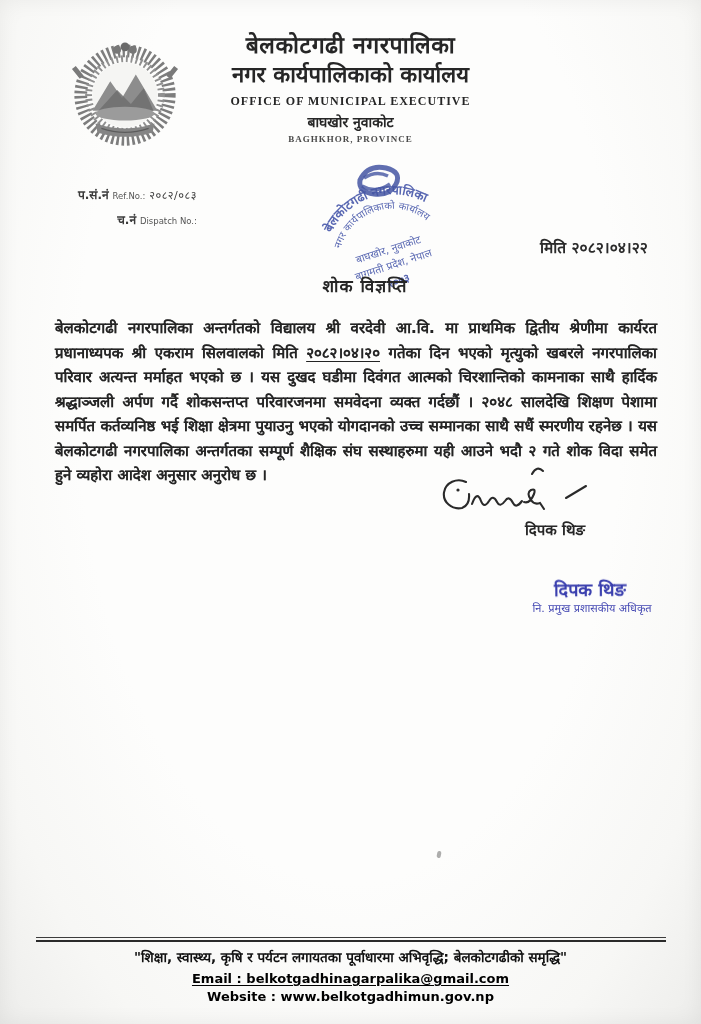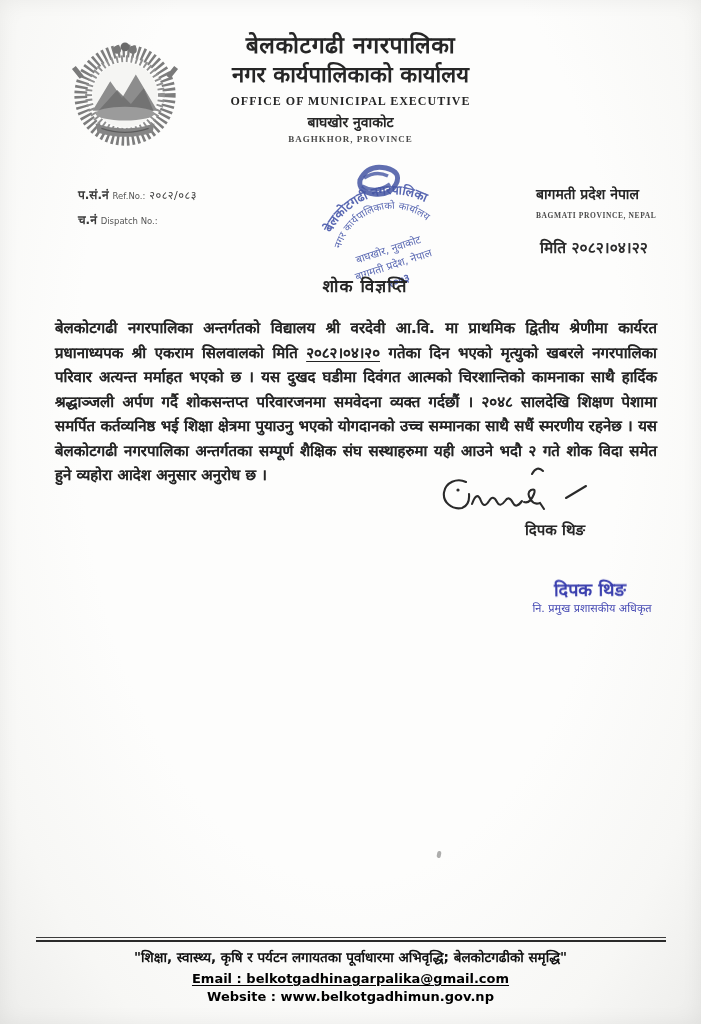--- a/index.html
+++ b/index.html
@@ -15,21 +15,21 @@
   
   .hdr { left:0; top:32px; width:100%; text-align:center; line-height:1.15; }
   .hdr .np-title   { font-size:23px; font-weight:bold; letter-spacing:.5px; }
   .hdr .en-title   { font-size:13px; font-weight:bold; font-family:"Liberation Serif", serif; letter-spacing:1.2px; margin-top:5px; }
   .hdr .np-office  { font-size:22px; font-weight:bold; margin-top:4px; }
   .hdr .en-office  { font-size:12px; font-weight:bold; font-family:"Liberation Serif", serif; letter-spacing:1px; margin-top:7px; }
   .hdr .np-place   { font-size:14px; font-weight:bold; margin-top:5px; }
   .hdr .en-place   { font-size:9px;  font-weight:bold; font-family:"Liberation Serif", serif; letter-spacing:1px; margin-top:4px; color:#4a4a4a; }
 
   
-  .refblk { left:78px; top:183px; font-size:12px; color:#3a3a3a; line-height:2.1; }
+  .refblk { left:78px; top:183px; font-size:12px; color:#3a3a3a; line-height:2.1;text-align:right; }
   .refblk .np { font-weight:bold; font-size:12px; }
   .refblk .en { font-size:8.5px; color:#555; }
   .refblk .val { font-size:11px; letter-spacing:.5px; }
   .provblk { left:536px; top:184px; width:150px; }
   .prov-np { font-size:14px; font-weight:bold; }
   .prov-en { font-size:7.5px; font-weight:bold; font-family:"Liberation Serif", serif; letter-spacing:.6px; color:#4a4a4a; margin-top:8px; }
   .dateblk { left:540px; top:236px; font-size:15.5px; font-weight:bold; color:#2b2b2b; }
 
   
   .stamp { left:298px; top:148px; width:170px; height:170px; opacity:.88; }
@@ -99,24 +99,20 @@
       <span class="np">प.सं.नं</span>
       <span class="en">Ref.No.:</span>
       <span class="val">२०८२/०८३</span>
     </div>
     <div>
       <span class="np">च.नं</span>
       <span class="en">Dispatch No.:</span>
     </div>
   </div>
 
-  <div class="abs provblk">
-    <div class="prov-np">बागमती प्रदेश नेपाल</div>
-    <div class="prov-en">BAGMATI PROVINCE, NEPAL</div>
-  </div>
   <div class="abs dateblk">मिति २०८२।०४।२२</div>
 
   <svg class="abs stamp" viewBox="0 0 170 170" aria-hidden="true">
     <defs>
       <path id="arc1" d="M 18,104 A 68,68 0 0 1 152,104"></path>
       <path id="arc2" d="M 32,106 A 54,54 0 0 1 138,106"></path>
     </defs>
     <g transform="rotate(-18 85 85)" fill="#4253a8">
       <text font-size="12.5" font-weight="bold">
         <textPath href="#arc1" startOffset="50%" text-anchor="middle">बेलकोटगढी नगरपालिका</textPath>

